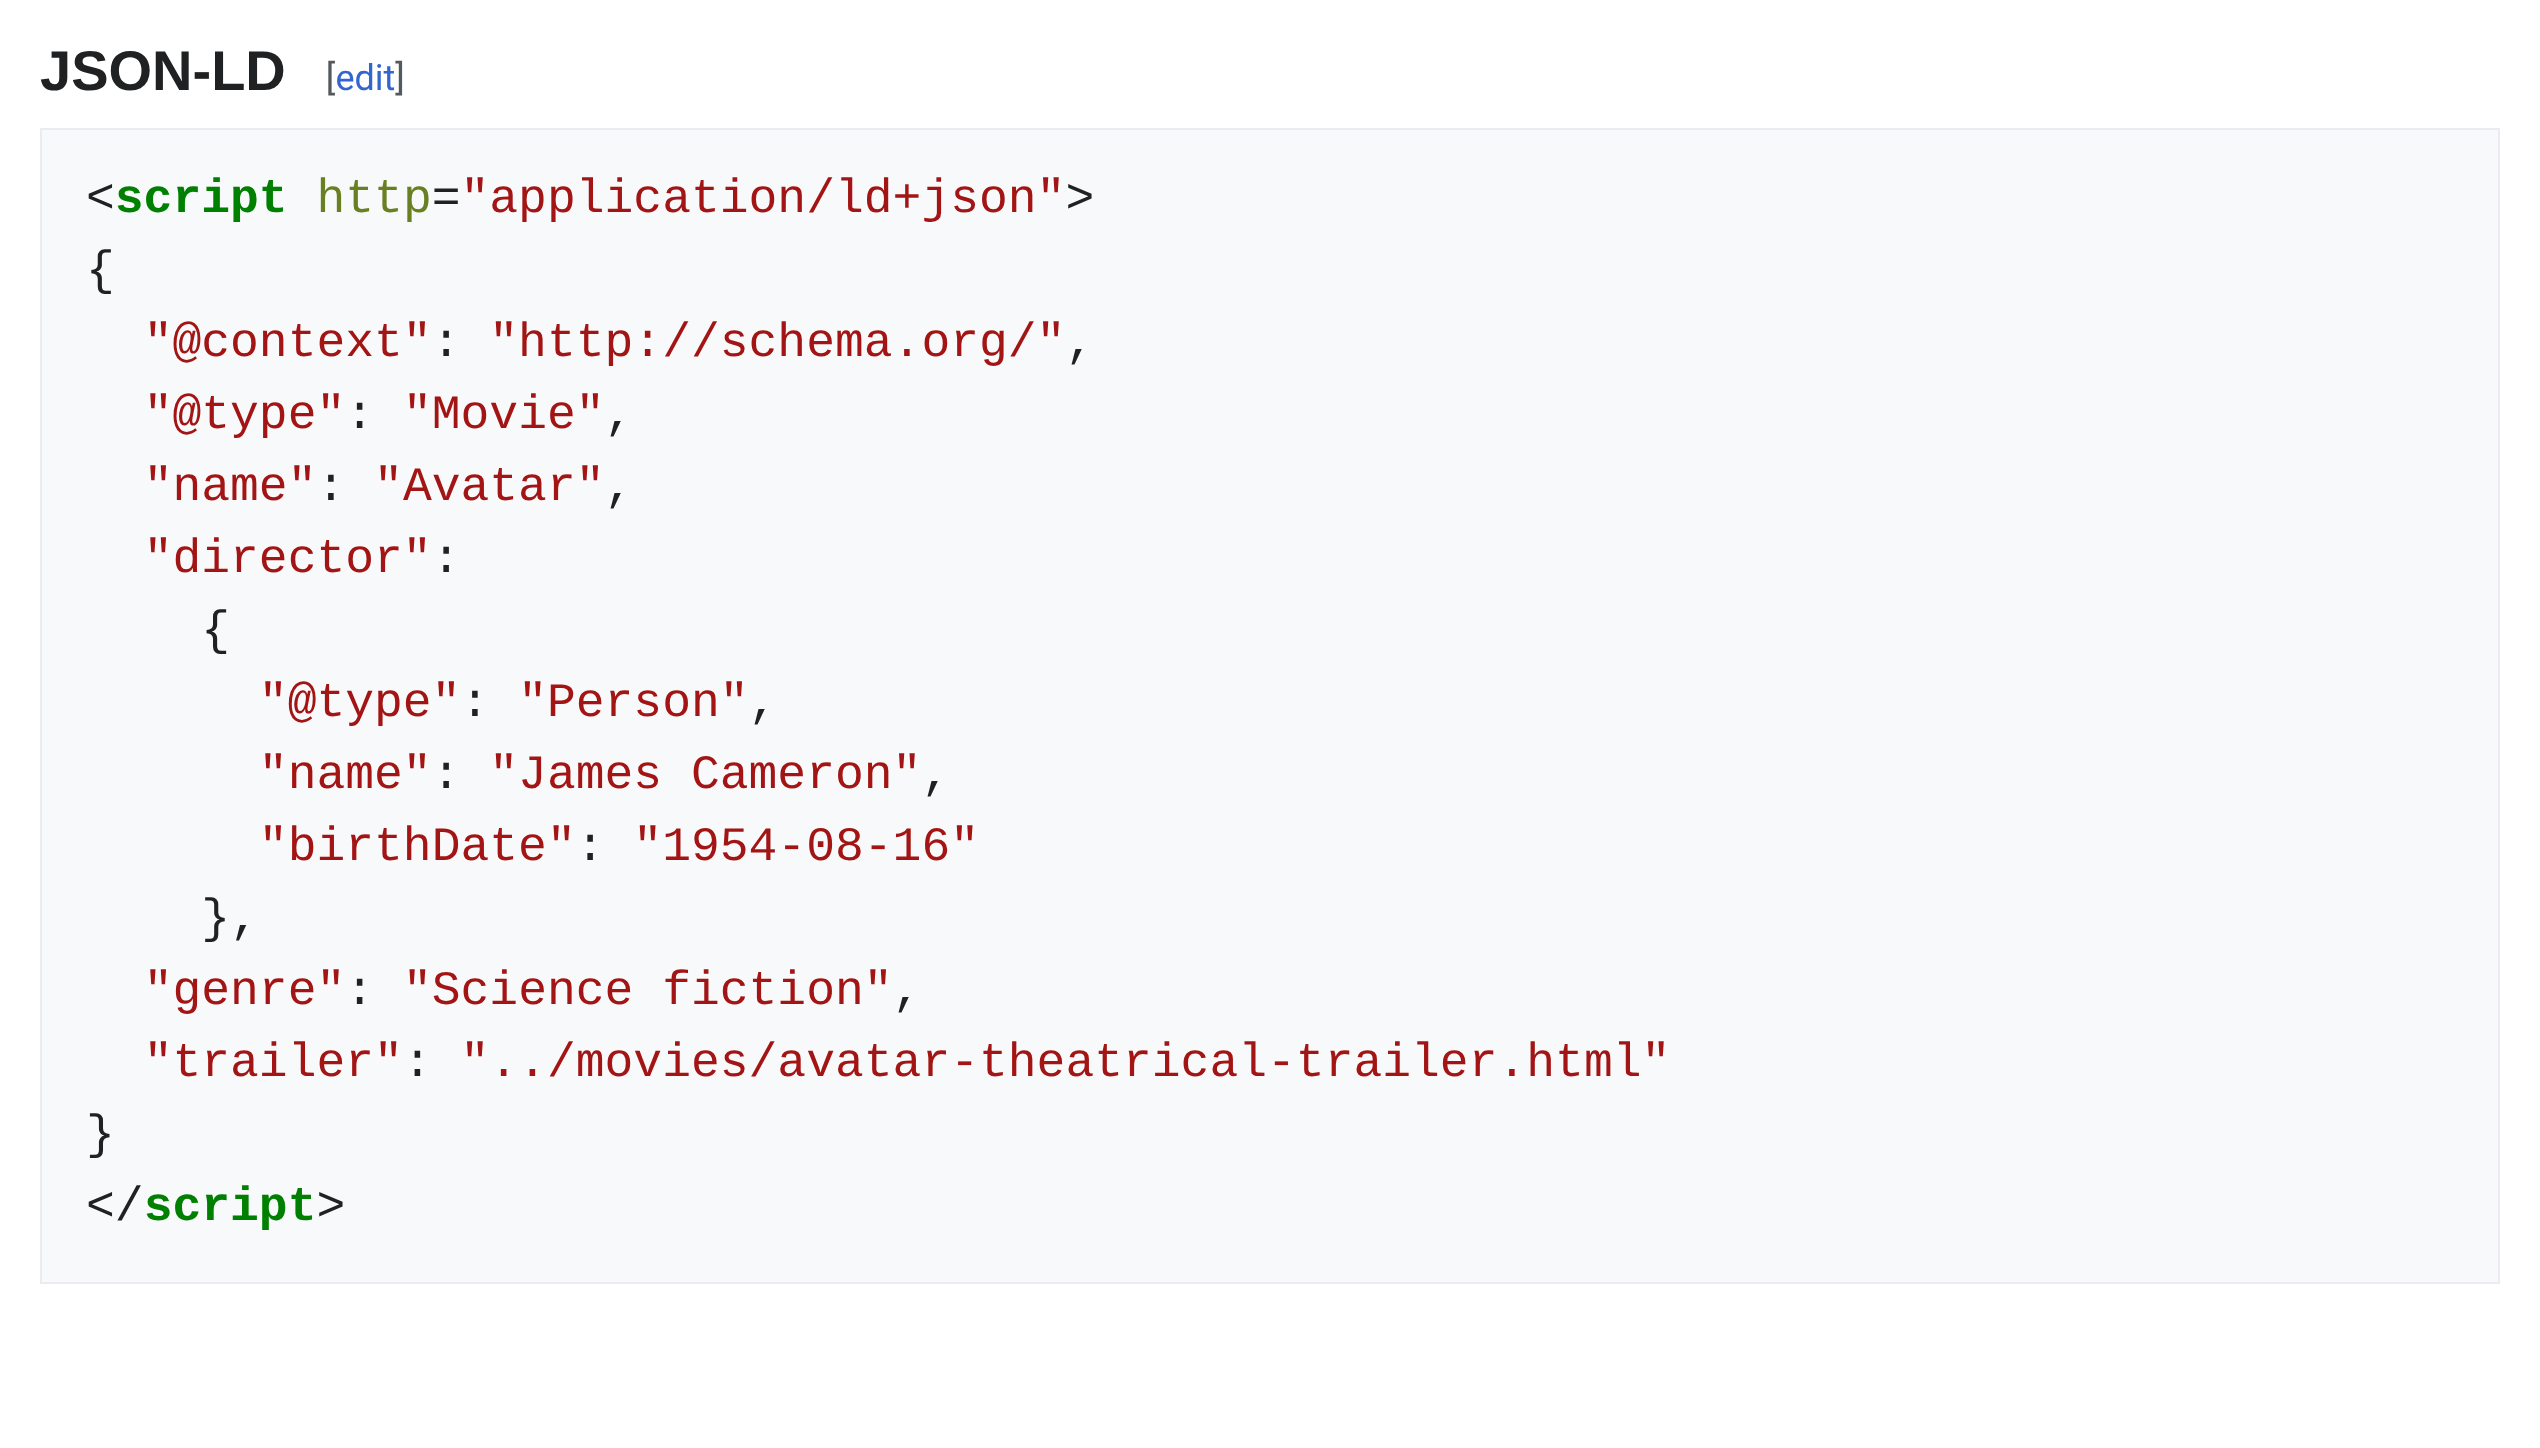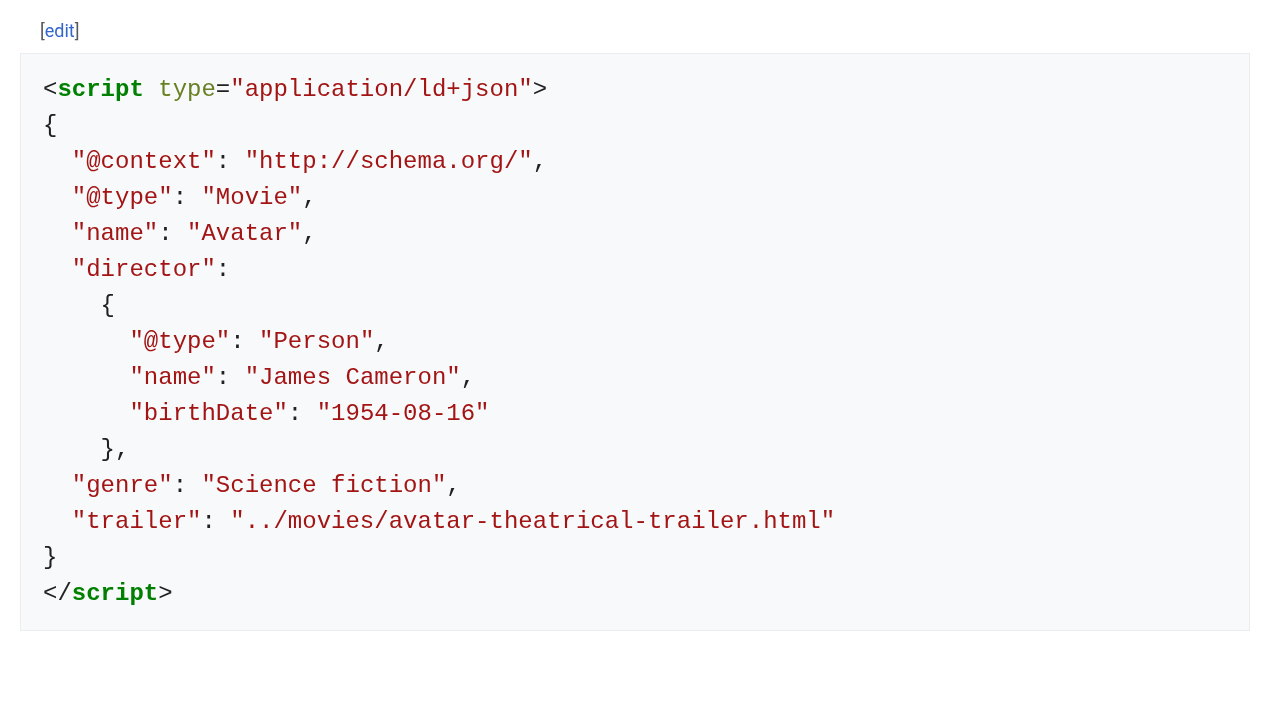--- a/index.html
+++ b/index.html
@@ -45,26 +45,27 @@
   .nt { color: #008000; font-weight: bold; } 
   .na { color: #687f22; }   
   .s  { color: #a31515; }   
   .s2 { color: #a31515; }   
   .k  { color: #a31515; }   
 </style>
 </head>
 <body>
 
 <div class="heading-row">
+  <h2>JSON-LD</h2>
   <span class="editsection">
     <span>[</span><a href="#">edit</a><span>]</span>
   </span>
 </div>
 
-<div class="codebox"><span class="p">&lt;</span><span class="nt">script</span><span class="p"> </span><span class="na">type</span><span class="p">=</span><span class="s">"application/ld+json"</span><span class="p">&gt;</span>
+<div class="codebox"><span class="p">&lt;</span><span class="nt">script</span><span class="p"> </span><span class="na">http</span><span class="p">=</span><span class="s">"application/ld+json"</span><span class="p">&gt;</span>
 <span class="p">{</span>
 <span class="p">  </span><span class="k">"@context"</span><span class="p">: </span><span class="s2">"http://schema.org/"</span><span class="p">,</span>
 <span class="p">  </span><span class="k">"@type"</span><span class="p">: </span><span class="s2">"Movie"</span><span class="p">,</span>
 <span class="p">  </span><span class="k">"name"</span><span class="p">: </span><span class="s2">"Avatar"</span><span class="p">,</span>
 <span class="p">  </span><span class="k">"director"</span><span class="p">:</span>
 <span class="p">    {</span>
 <span class="p">      </span><span class="k">"@type"</span><span class="p">: </span><span class="s2">"Person"</span><span class="p">,</span>
 <span class="p">      </span><span class="k">"name"</span><span class="p">: </span><span class="s2">"James Cameron"</span><span class="p">,</span>
 <span class="p">      </span><span class="k">"birthDate"</span><span class="p">: </span><span class="s2">"1954-08-16"</span>
 <span class="p">    },</span>

